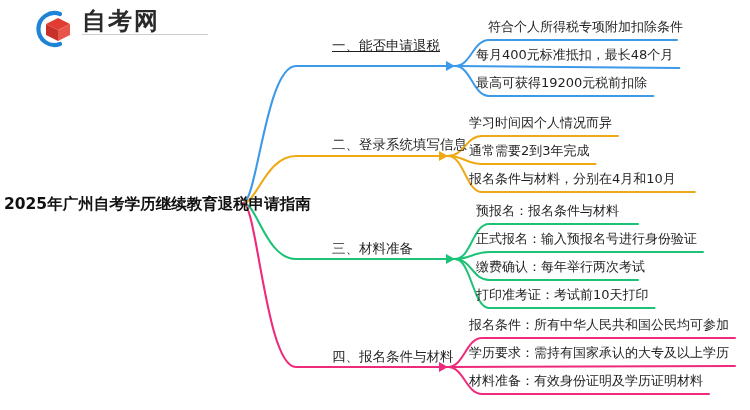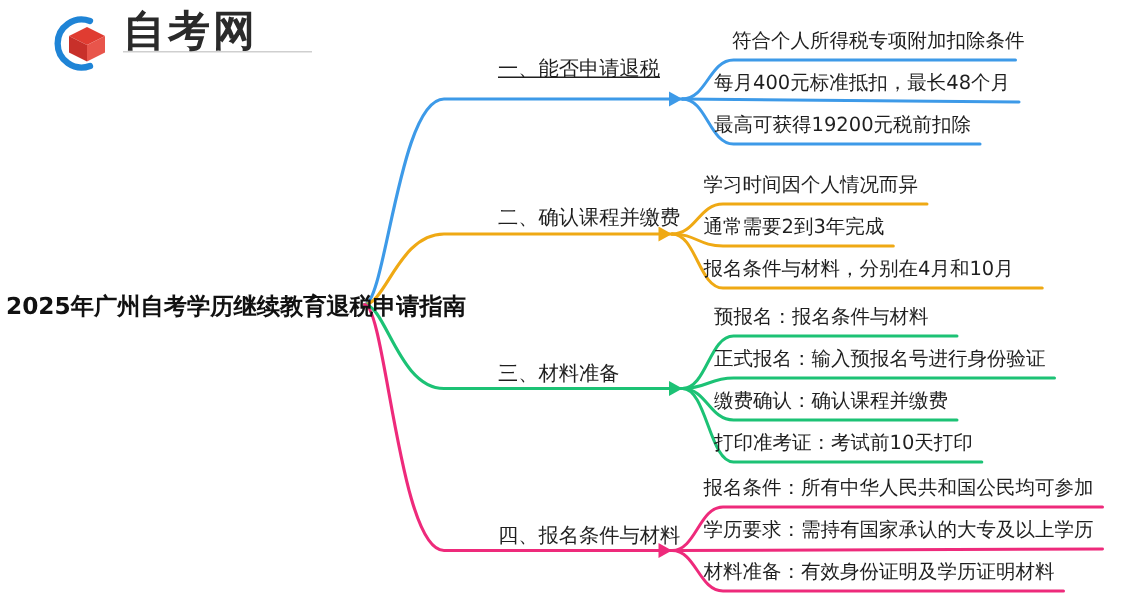--- a/index.html
+++ b/index.html
@@ -43,21 +43,21 @@
     height: 42px;
   }
   .logo-text-wrap {
     position: absolute;
     left: 52px;
     top: 2px;
     width: 130px;
   }
   .logo-cn {
     font-family: "DejaVu Sans", "Liberation Sans", sans-serif;
-    font-size: 28px;
+    font-size: 24px;
     font-weight: bold;
     color: #2a2a2a;
     letter-spacing: 2px;
     line-height: 22px;
     white-space: nowrap;
   }
   .logo-rule {
     width: 126px;
     height: 1px;
     background: #cfcfcf;
@@ -135,28 +135,28 @@
       <path d="M 448 367 C 464 367, 466 394, 482 394 L 709 394" fill="none" stroke="#ee2a7b" stroke-width="2" stroke-linecap="round"></path>
     </svg>
 
   <div class="node root-node" id="root-node" style="left: 4px; top: 194px; text-align: right;">2025年广州自考学历继续教育退税申请指南</div>
 
   <div id="nodes">
       <div class="node branch-node" style="left: 332px; top: 37px; text-decoration: underline;">一、能否申请退税</div>
       <div class="node leaf-node" style="left: 488px; top: 18px;">符合个人所得税专项附加扣除条件</div>
       <div class="node leaf-node" style="left: 476px; top: 46px;">每月400元标准抵扣，最长48个月</div>
       <div class="node leaf-node" style="left: 476px; top: 74px;">最高可获得19200元税前扣除</div>
-      <div class="node branch-node" style="left: 332px; top: 136px;">二、确认课程并缴费</div>
+      <div class="node branch-node" style="left: 332px; top: 136px;">二、登录系统填写信息</div>
       <div class="node leaf-node" style="left: 469px; top: 114px;">学习时间因个人情况而异</div>
       <div class="node leaf-node" style="left: 469px; top: 142px;">通常需要2到3年完成</div>
       <div class="node leaf-node" style="left: 469px; top: 170px;">报名条件与材料，分别在4月和10月</div>
       <div class="node branch-node" style="left: 332px; top: 240px;">三、材料准备</div>
       <div class="node leaf-node" style="left: 476px; top: 202px;">预报名：报名条件与材料</div>
       <div class="node leaf-node" style="left: 476px; top: 230px;">正式报名：输入预报名号进行身份验证</div>
-      <div class="node leaf-node" style="left: 476px; top: 258px;">缴费确认：确认课程并缴费</div>
+      <div class="node leaf-node" style="left: 476px; top: 258px;">缴费确认：每年举行两次考试</div>
       <div class="node leaf-node" style="left: 476px; top: 286px;">打印准考证：考试前10天打印</div>
       <div class="node branch-node" style="left: 332px; top: 348px;">四、报名条件与材料</div>
       <div class="node leaf-node" style="left: 469px; top: 316px; font-family: Liberation Serif, serif;">报名条件：所有中华人民共和国公民均可参加</div>
       <div class="node leaf-node" style="left: 469px; top: 344px;">学历要求：需持有国家承认的大专及以上学历</div>
       <div class="node leaf-node" style="left: 469px; top: 372px;">材料准备：有效身份证明及学历证明材料</div>
     </div>
 
 </div>
 
 </body></html>

